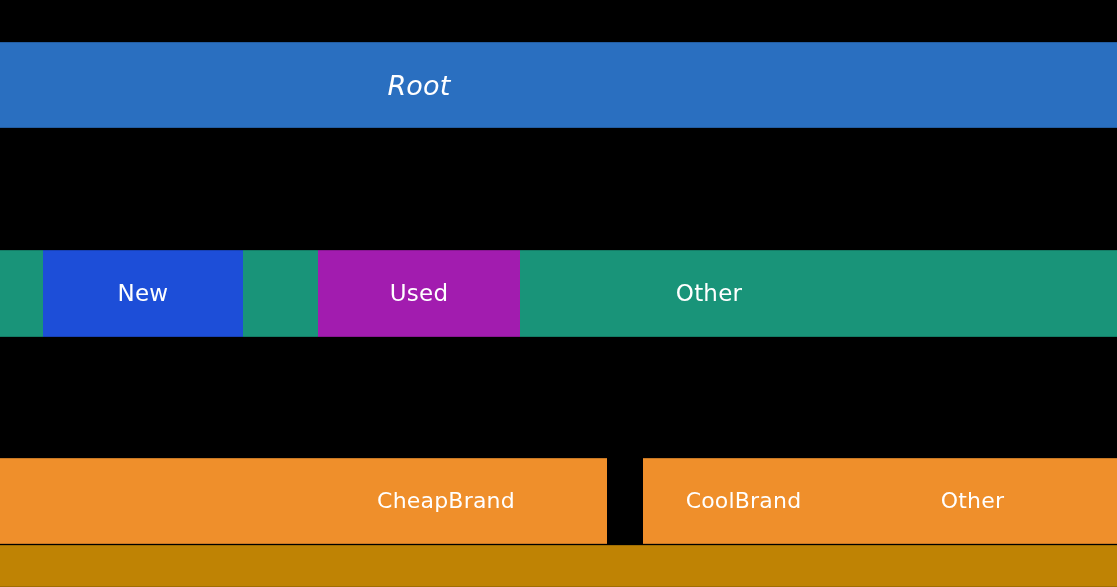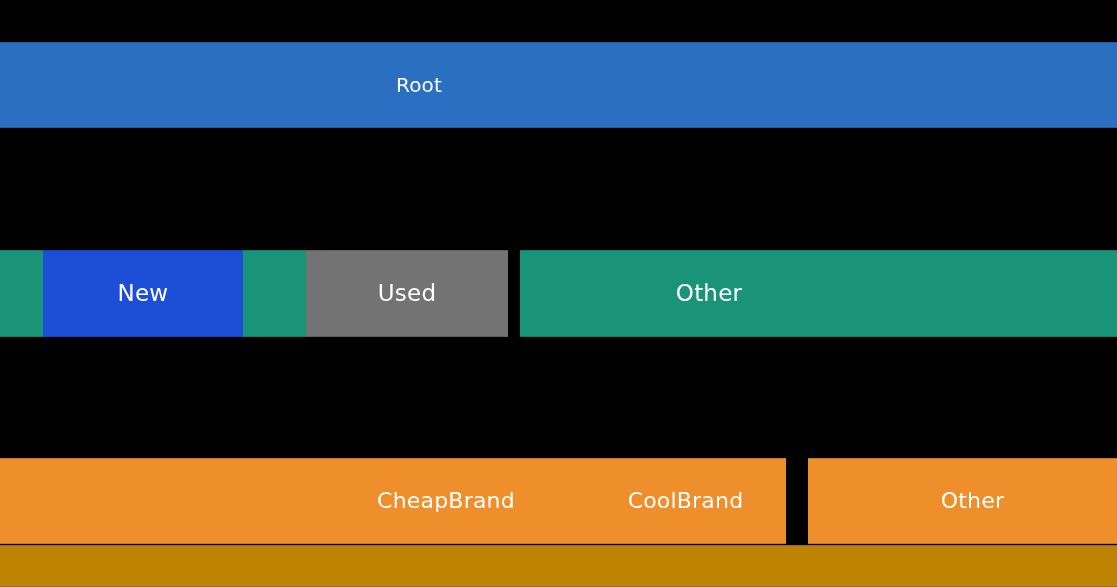--- a/index.html
+++ b/index.html
@@ -36,21 +36,21 @@
     white-space: nowrap;
   }
   .node-label {
     font-size: 23px;
     line-height: 1;
     color: #ffffff;
     letter-spacing: 0.2px;
     font-weight: 400;
     pointer-events: none;
   }
-  .node.level-0 .node-label { font-size: 20px; }
+  .node.level-0 .node-label { font-size: 27px; font-style: italic; }
   .node.level-1 .node-label { font-size: 23px; }
   .node.level-2 .node-label { font-size: 22px; }
   
   .node::after {
     content: "";
     position: absolute;
     left: 0; right: 0; top: 0;
     height: 1px;
     background: rgba(0,0,0,0.16);
     pointer-events: none;
@@ -74,36 +74,36 @@
         <span class="node-label">Root</span>
       </div>
       <div class="node level-0 no-label" style="left: 520px; width: 597px; background: rgb(42, 111, 192);"></div>
     </div>
     <div class="level-row" style="top: 250px; height: 87px;">
       <div class="node level-1 no-label" style="left: 0px; width: 43px; background: rgb(25, 148, 121);"></div>
       <div class="node level-1" style="left: 43px; width: 200px; background: #1d4ed8;">
         <span class="node-label">New</span>
       </div>
       <div class="node level-1 no-label" style="left: 243px; width: 75px; background: rgb(25, 148, 121);"></div>
-      <div class="node level-1" style="left: 306px; width: 202px; background: #737373;">
+      <div class="node level-1" style="left: 318px; width: 202px; background: #a21caf;">
         <span class="node-label">Used</span>
       </div>
       <div class="node level-1 no-label" style="left: 520px; width: 88px; background: rgb(25, 148, 121);"></div>
       <div class="node level-1" style="left: 608px; width: 202px; background: rgb(25, 148, 121);">
         <span class="node-label">Other</span>
       </div>
       <div class="node level-1 no-label" style="left: 810px; width: 307px; background: rgb(25, 148, 121);"></div>
     </div>
     <div class="level-row" style="top: 458px; height: 86px; text-align: right;">
       <div class="node level-2 no-label" style="left: 0px; width: 344px; background: rgb(239, 143, 43);"></div>
       <div class="node level-2" style="left: 344px; width: 204px; background: rgb(239, 143, 43);">
         <span class="node-label">CheapBrand</span>
       </div>
       <div class="node level-2 no-label" style="left: 548px; width: 59px; background: rgb(239, 143, 43);"></div>
-      <div class="node level-2" style="left: 585px; width: 201px; background: rgb(239, 143, 43);">
+      <div class="node level-2" style="left: 643px; width: 201px; background: rgb(239, 143, 43);">
         <span class="node-label">CoolBrand</span>
       </div>
       <div class="node level-2 no-label" style="left: 808px; width: 64px; background: rgb(239, 143, 43);"></div>
       <div class="node level-2" style="left: 872px; width: 201px; background: rgb(239, 143, 43);">
         <span class="node-label">Other</span>
       </div>
       <div class="node level-2 no-label" style="left: 1073px; width: 44px; background: rgb(239, 143, 43);"></div>
     </div>
     <div class="level-row" style="top: 545px; height: 42px;">
       <div class="node level-3 no-label" style="left: 0px; width: 1117px; background: rgb(191, 131, 4);"></div>

